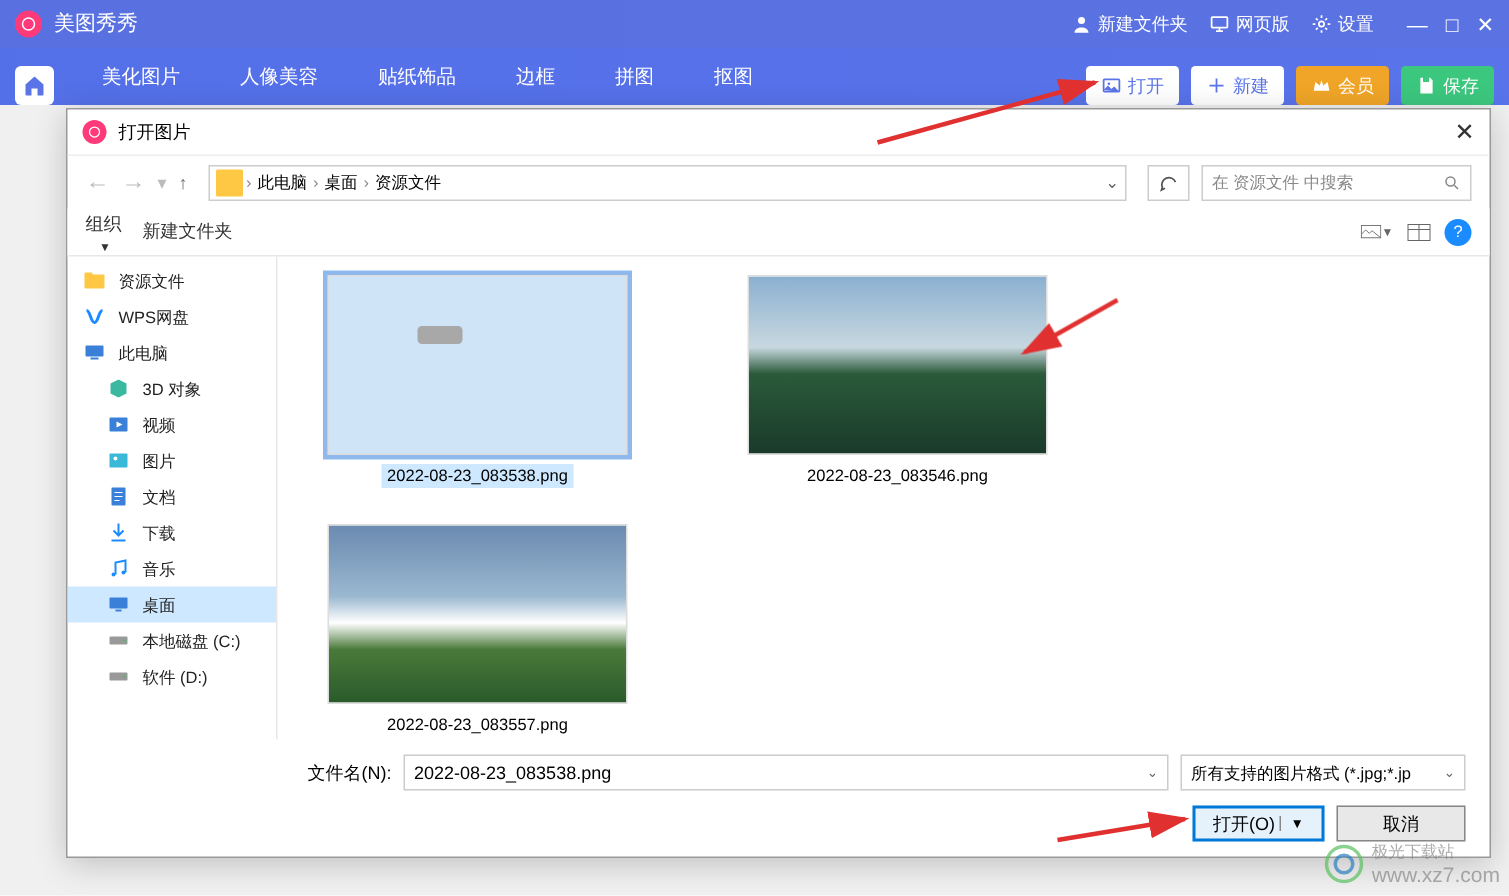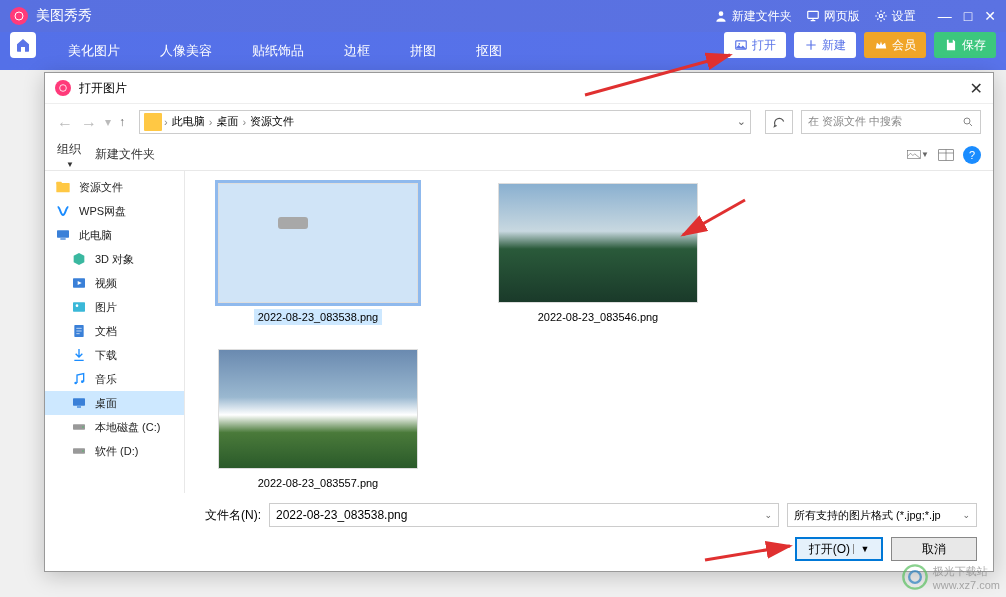--- a/index.html
+++ b/index.html
@@ -10,21 +10,21 @@
 .app-logo { width: 18px; height: 18px; border-radius: 50%; background: #ff3a7a; display: flex; align-items: center; justify-content: center; margin-right: 8px; }
 .app-logo svg { width: 12px; height: 12px; }
 .app-title { font-size: 14px; font-weight: 500; flex: 1; }
 .app-bar-right { display: flex; align-items: center; gap: 14px; font-size: 12px; }
 .app-bar-item { display: flex; align-items: center; gap: 4px; cursor: pointer; }
 .app-bar-item svg, .app-bar-item .ico { width: 14px; height: 14px; fill: #fff; }
 .win-controls { display: flex; align-items: center; gap: 12px; margin-left: 8px; }
 .win-controls span { cursor: pointer; font-size: 14px; }
 
 
-.toolbar { height: 38px; background: linear-gradient(to right, #5470e8, #5973ea); display: flex; align-items: flex-start; padding: 0 10px; }
+.toolbar { height: 38px; background: linear-gradient(to right, #5470e8, #5973ea); display: flex; align-items: flex-end; padding: 0 10px; }
 .home-btn { width: 26px; height: 26px; background: #fff; border-radius: 4px; display: flex; align-items: center; justify-content: center; margin-right: 12px; cursor: pointer; }
 .home-btn svg { width: 16px; height: 16px; fill: #5a74e8; }
 .tool-tabs { display: flex; flex: 1; }
 .tool-tab { color: #fff; font-size: 13px; padding: 0 20px; height: 38px; display: flex; align-items: center; cursor: pointer; }
 .tb-right { display: flex; gap: 8px; }
 .tb-btn { height: 26px; padding: 0 10px; border-radius: 3px; display: flex; align-items: center; gap: 4px; font-size: 12px; cursor: pointer; }
 .tb-open { background: #fff; color: #5a74e8; }
 .tb-new { background: #fff; color: #5a74e8; }
 .tb-vip { background: #f0a528; color: #fff; }
 .tb-save { background: #3cc77e; color: #fff; }
@@ -423,15 +423,15 @@
     </svg>
 </div>
 
 <div class="watermark">
   <svg class="wm-ico" viewBox="0 0 24 24">
       <circle cx="12" cy="12" r="10" fill="none" stroke="#5ac060" stroke-width="2"></circle>
       <circle cx="12" cy="12" r="5" fill="none" stroke="#2a80c0" stroke-width="2"></circle>
     </svg>
   <div>
     <div>极光下载站</div>
-    <div style="font-size:11px">www.xz7.com</div>
+    <div style="font-size:14px">www.xz7.com</div>
   </div>
 </div>
 
 </body></html>

